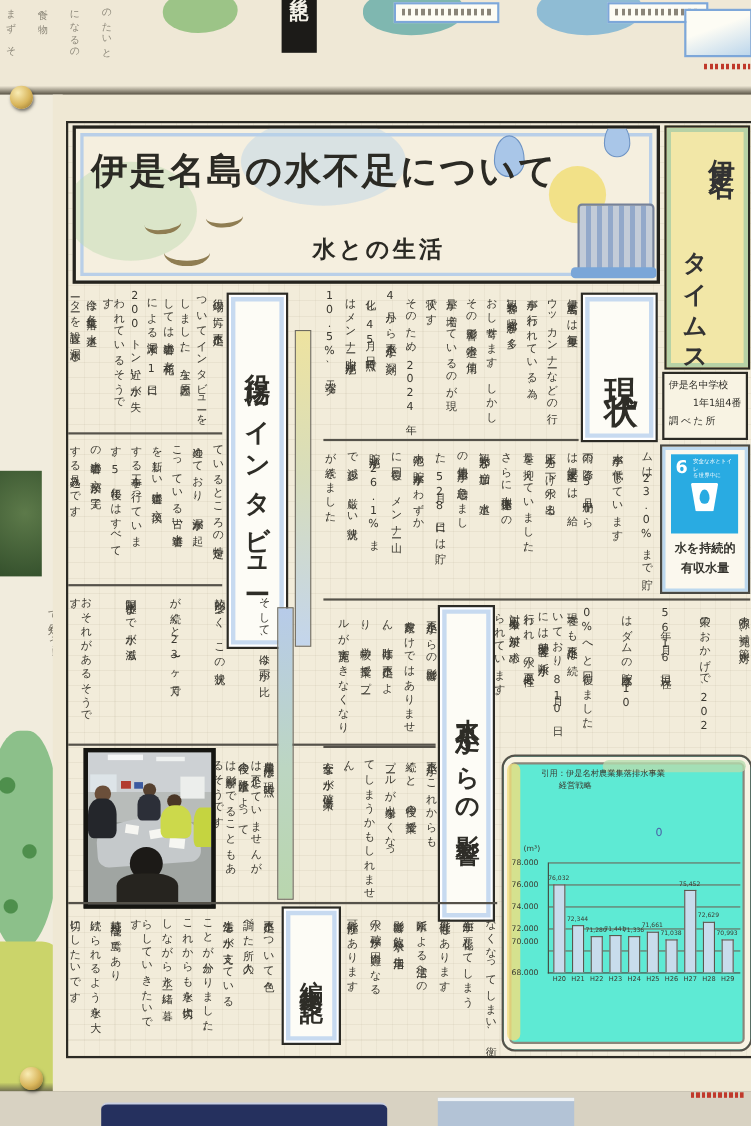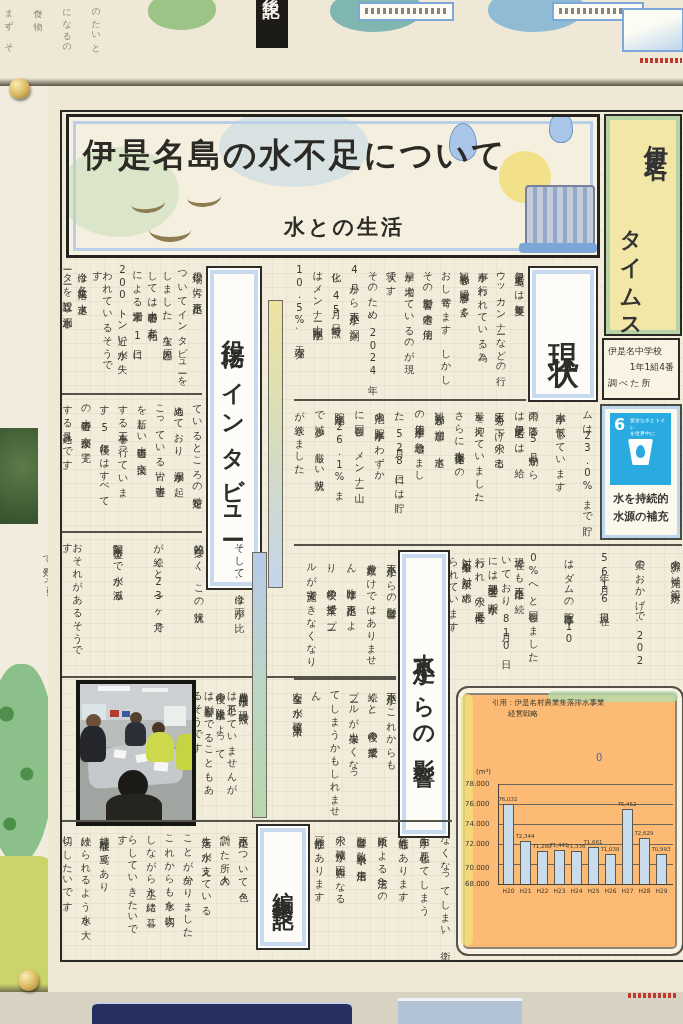--- a/index.html
+++ b/index.html
@@ -74,21 +74,21 @@
   .sdg-cap{position:absolute;left:0;top:84px;width:100%;text-align:center;
       font-size:11px;font-weight:600;line-height:1.6;color:#33322c;}
   
   .gbar1{background:linear-gradient(180deg,#eee3a0,#d8ddba 45%,#c3d5ec);border:1px solid #6d6a60;}
   .gbar2{background:linear-gradient(180deg,#b7cbe9,#bcd6c2 55%,#b9d6ae);border:1px solid #6d6a60;}
   
   .photo{left:76px;top:680px;width:112px;height:138px;background:#23241f;border:4px solid #151511;}
   .ph{position:absolute;}
   .ph-in{inset:0;background:linear-gradient(180deg,#cdd1d4 0 26%,#b8bcba 26% 46%,#a0a5a2 46% 100%);overflow:hidden;}
   
-  .chartbox{left:456px;top:686px;width:224px;height:266px;background:#fdba74;
+  .chartbox{left:456px;top:686px;width:224px;height:266px;background:#5eead4;
       border:2px solid #55524a;border-radius:12px;box-shadow:inset 0 0 0 5px #f8f3e3,inset 0 0 0 7px #8a867a;}
   .chart-stripe{position:absolute;left:3px;top:6px;width:12px;height:252px;background:#f2df7c;border-radius:8px;opacity:.8;}
   .chart-green{position:absolute;right:4px;top:3px;width:130px;height:11px;background:#b5dcae;border-radius:6px;opacity:.8;}
   .cite{position:absolute;font-size:7.5px;color:#3a382f;}
   .chart-title{position:absolute;left:0;top:36px;width:100%;text-align:center;
       font-size:22px;font-weight:600;letter-spacing:2px;color:#33312a;}
   .chart-mark{position:absolute;left:138px;top:64px;font-size:10px;color:#4a62a8;}
   .chart-unit{position:absolute;left:18px;top:80px;font-size:7px;color:#3a382f;}
   .plot{position:absolute;left:40px;top:96px;width:174px;height:100px;
       border-left:1.5px solid #44423a;border-bottom:1.5px solid #44423a;}
@@ -215,21 +215,21 @@
       <div class="sdg-num">6</div>
       <div class="sdg-lab">
         <div>安全な水とトイレ</div>
         <div>を世界中に</div>
       </div>
       <div class="sdg-glass"></div>
       <div class="sdg-drop"></div>
     </div>
     <div class="sdg-cap">
       <div>水を持続的</div>
-      <div>水源の補充</div>
+      <div>有収水量</div>
     </div>
   </div>
 
   <div class="abs rule" style="left:294px;top:544px;width:388px;height:1.5px;"></div>
   <div class="abs vblock" style="left:528px;top:552px;width:152px;height:118px;">
       <span class="vcol">水源の補充、節水対</span>
       <span class="vcol">策のおかげで、202</span>
       <span class="vcol">5年6月16日現在</span>
       <span class="vcol">はダムの貯水率は10</span>
       <span class="vcol">0%へと回復しました。</span>
@@ -367,21 +367,21 @@
     <div class="plot" id="plot">
         <div class="gline" style="top: 0px;"></div>
         <div class="ytick" style="top: -4px;">78.000</div>
         <div class="gline" style="top: 20px;"></div>
         <div class="ytick" style="top: 16px;">76.000</div>
         <div class="gline" style="top: 40px;"></div>
         <div class="ytick" style="top: 36px;">74.000</div>
         <div class="gline" style="top: 60px;"></div>
         <div class="ytick" style="top: 56px;">72.000</div>
         <div class="gline" style="top: 80px;"></div>
-        <div class="ytick" style="top: 80px;">70.000</div>
+        <div class="ytick" style="top: 68px;">70.000</div>
         <div class="ytick" style="top: 96px;">68.000</div>
         <div class="bar" style="left: 4px; height: 80.32px;"></div>
         <div class="bar-lab" style="left: -3px; top: 11.68px;">76,032</div>
         <div class="xlab" style="left: 1px;">H20</div>
         <div class="bar" style="left: 21px; height: 43.44px;"></div>
         <div class="bar-lab" style="left: 14px; top: 48.56px;">72,344</div>
         <div class="xlab" style="left: 18px;">H21</div>
         <div class="bar" style="left: 38px; height: 32.8px;"></div>
         <div class="bar-lab" style="left: 31px; top: 59.2px;">71,280</div>
         <div class="xlab" style="left: 35px;">H22</div>

